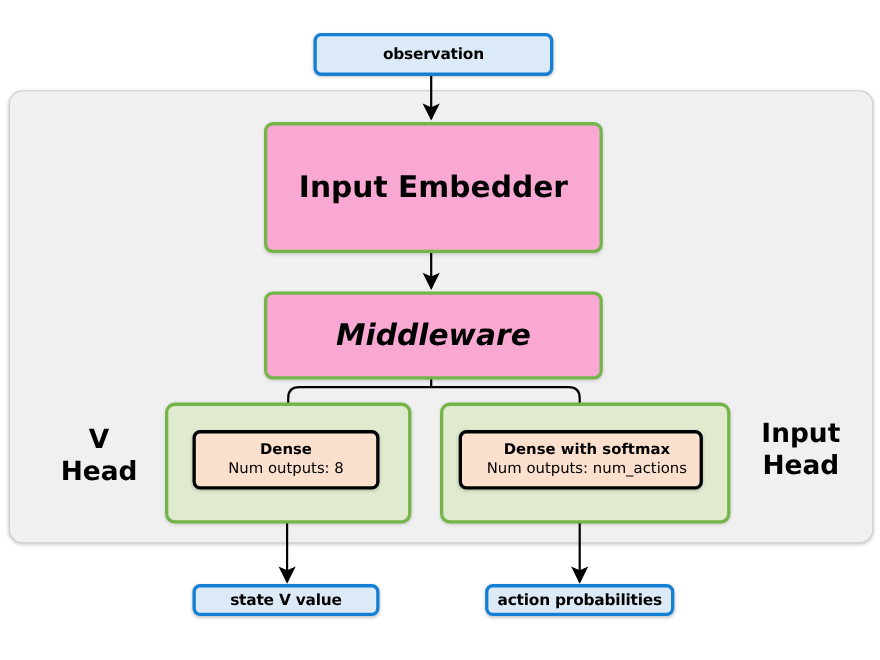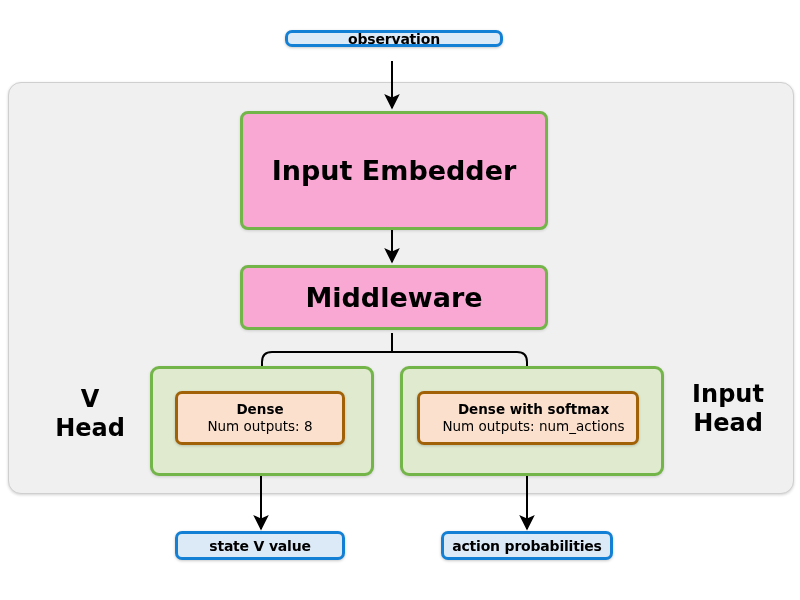--- a/index.html
+++ b/index.html
@@ -74,21 +74,21 @@
   .head-container {
     background: #dfeacf;
     border: 3px solid #74b549;
     border-radius: 9px;
     box-shadow: 0 1px 3px rgba(0,0,0,0.14);
   }
 
   
   .orange-box {
     background: #fbe0cd;
-    border: 3px solid #a16207;
+    border: 3px solid #000000;
     border-radius: 7px;
     box-shadow: 0 1px 3px rgba(0,0,0,0.18);
     color: #000000;
     padding: 2px 6px;
   }
   .orange-title {
     font-size: 13.5px;
     font-weight: bold;
     line-height: 1.25;
   }
@@ -130,29 +130,29 @@
 
     <path d="M392,352 L272,352 Q262,352 262,362 L262,386" stroke="#000000" stroke-width="2" fill="none" marker-end="url(#arrowhead)"></path>
 
     <path d="M392,352 L517,352 Q527,352 527,362 L527,386" stroke="#000000" stroke-width="2" fill="none" marker-end="url(#arrowhead)"></path>
 
     <path d="M261,452 L261,529" stroke="#000000" stroke-width="2" fill="none" marker-end="url(#arrowhead)"></path>
 
     <path d="M527,452 L527,529" stroke="#000000" stroke-width="2" fill="none" marker-end="url(#arrowhead)"></path>
   </svg>
 
-  <div class="node io-box" style="left:285px; top:30px; width:218px; height:17px;">
+  <div class="node io-box" style="left:285px; top:30px; width:218px; height:39px;">
     <span>observation</span>
   </div>
 
   <div class="node green-box" style="left:240px; top:111px; width:308px; height:119px;">
     <span>Input Embedder</span>
   </div>
 
-  <div class="node green-box" style="left:240px; top:265px; width:308px; height:65px;">
+  <div class="node green-box" style="left:240px; top:265px; width:308px; height:80px;font-style:italic;">
     <span>Middleware</span>
   </div>
 
   <div class="head-label" style="left:30px; top:385px; width:120px;">
     <div>V</div>
     <div>Head</div>
   </div>
 
   <div class="head-container" style="position:absolute; left:150px; top:366px; width:218px; height:104px;"></div>
 

